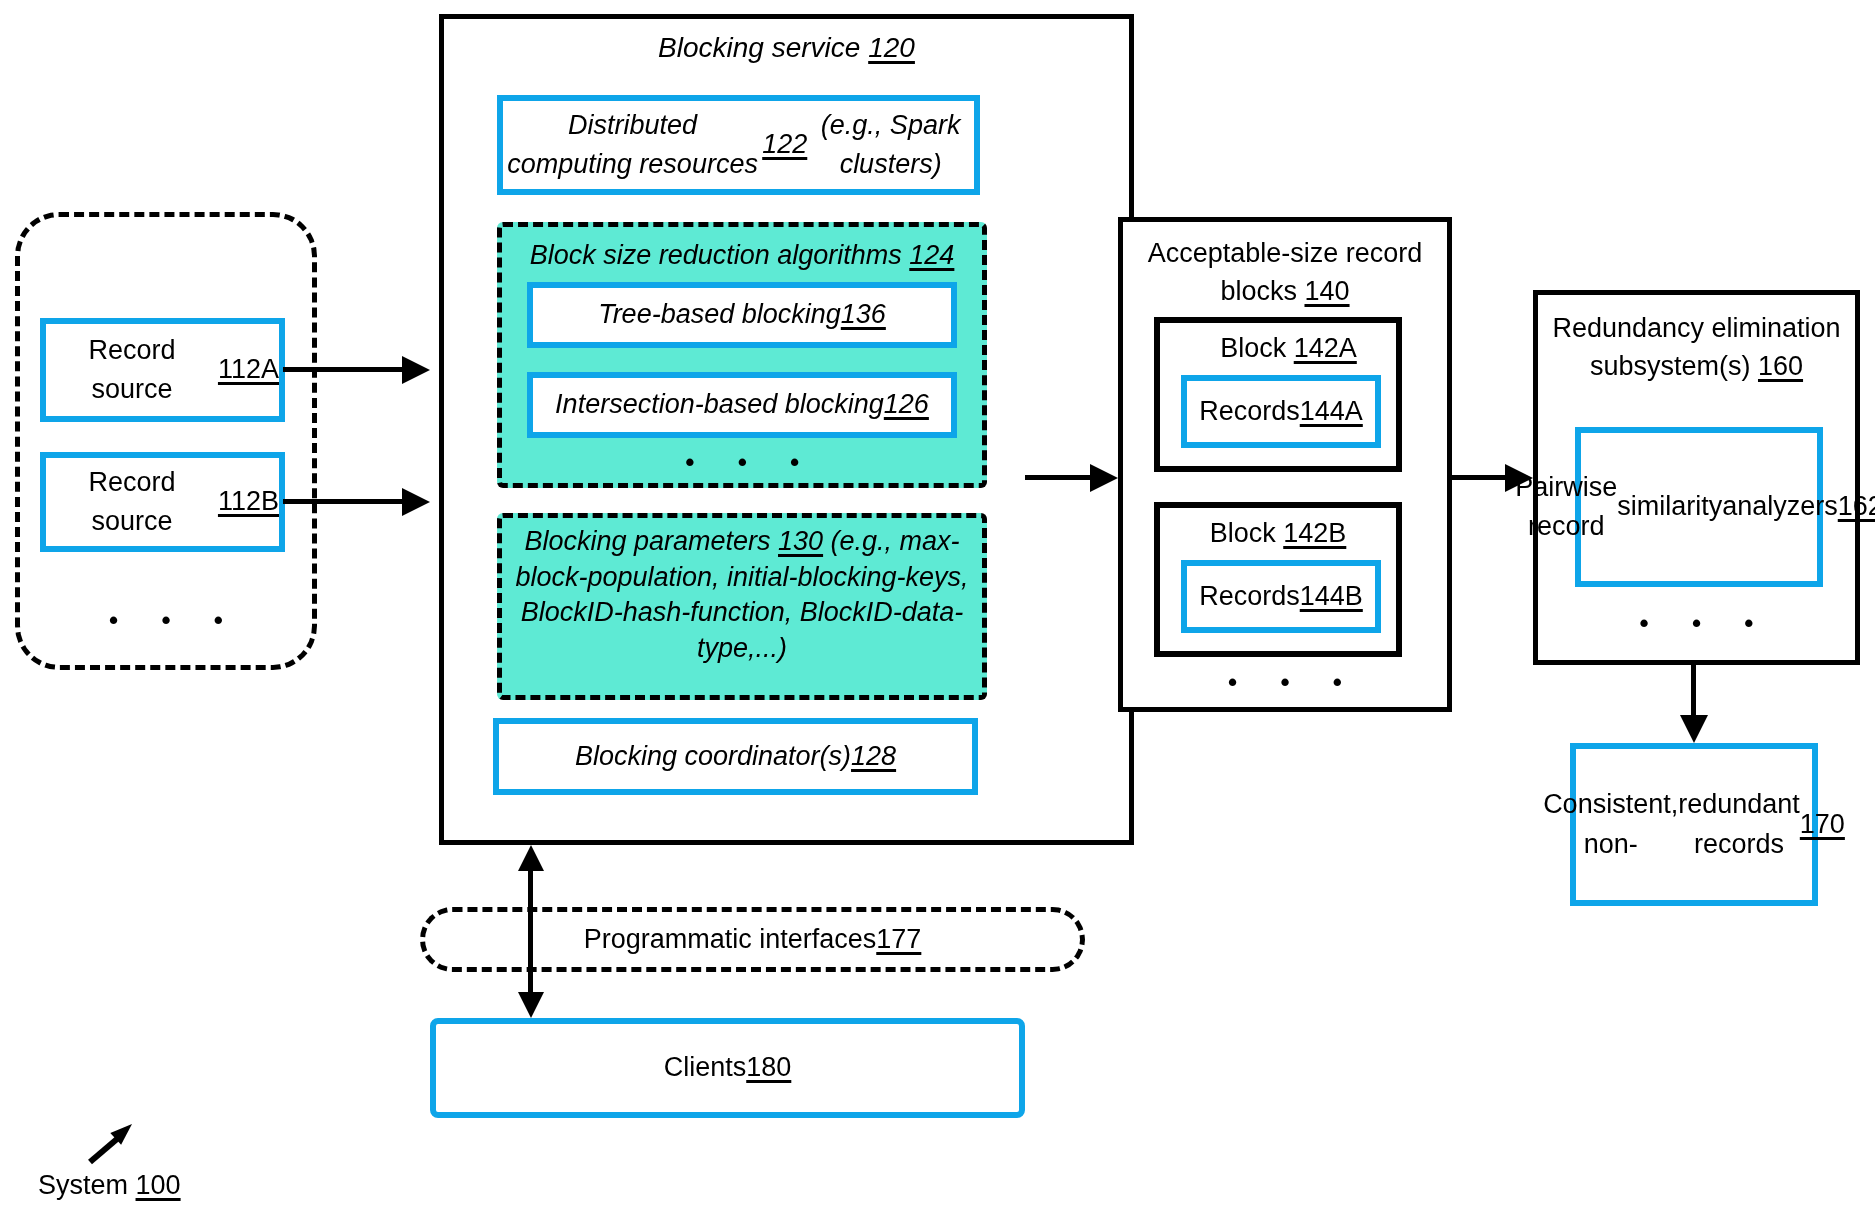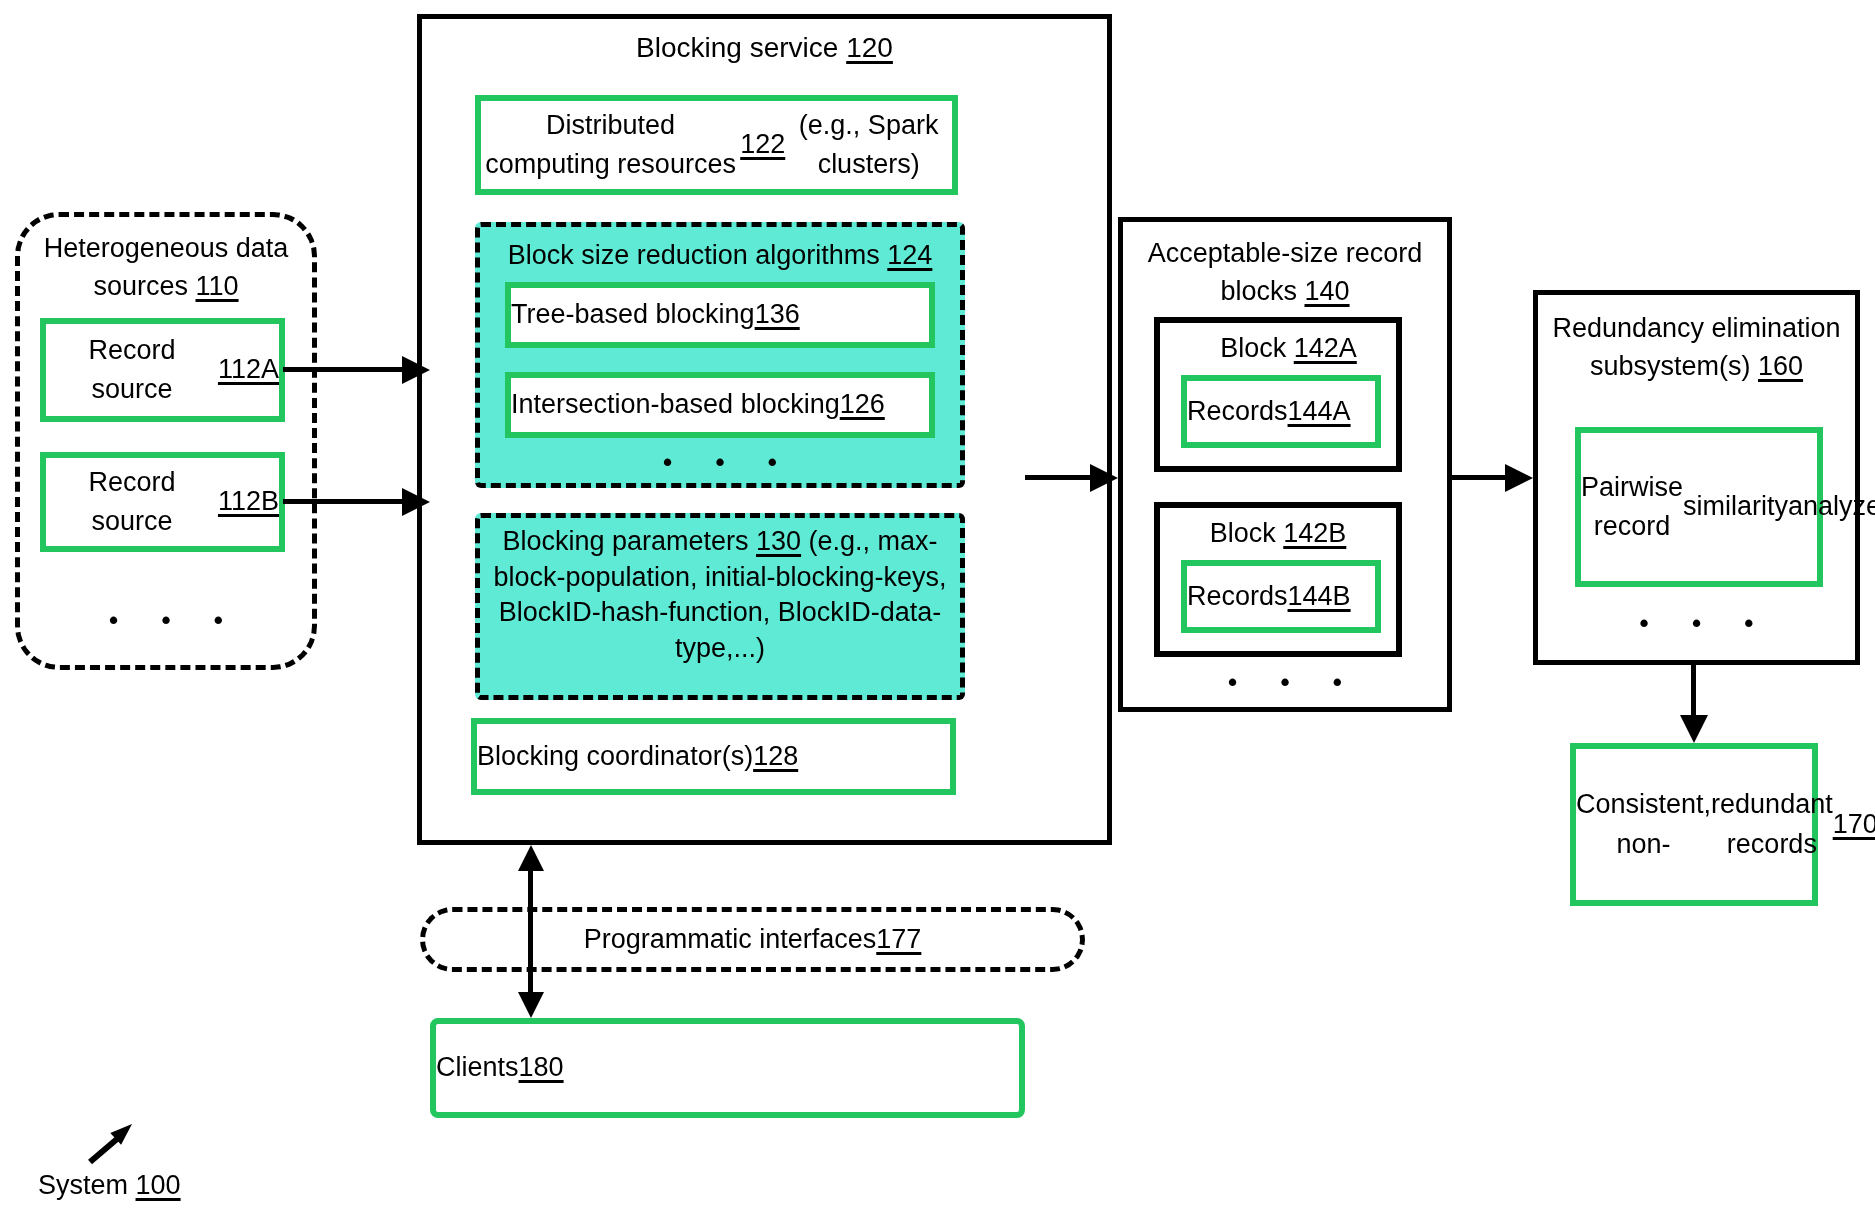--- a/index.html
+++ b/index.html
@@ -4,22 +4,22 @@
 <style>
   html,body{margin:0;padding:0;background:#fff;}
   .canvas{
     position:relative;width:1875px;height:1212px;background:#ffffff;
     font-family:"Liberation Sans", sans-serif;color:#000;font-size:27px;
     overflow:hidden;
   }
   .canvas *{box-sizing:border-box;}
   .abs{position:absolute;}
   .ctitle{position:absolute;left:0;right:0;text-align:center;line-height:1.42;}
-  .solidbox{position:absolute;border:6px solid #22c55e;background:#fff;
-    display:flex;align-items:center;text-align:center;line-height:1.45;}
+  .solidbox{position:absolute;border:6px solid #0ea5e9;background:#fff;
+    display:flex;align-items:center;justify-content:center;text-align:center;line-height:1.45;}
   .groupbox{position:absolute;border:5px solid #000;background:#fff;}
   .dashedbox{position:absolute;border:5px dashed #000;background:#5eead4;border-radius:6px;}
   .ref{text-decoration:underline;text-decoration-thickness:3px;text-underline-offset:4px;}
   .dots{position:absolute;left:0;right:0;text-align:center;font-size:26px;
     font-weight:bold;letter-spacing:18px;text-indent:18px;line-height:1;}
   
   .harrow{position:absolute;height:5px;background:#000;}
   .harrow::after{content:'';position:absolute;left:100%;top:50%;transform:translateY(-50%);
     border:14px solid transparent;border-left:28px solid #000;border-right:0;}
   .varrow{position:absolute;width:5px;background:#000;}
@@ -30,35 +30,34 @@
     border:13px solid transparent;border-bottom:26px solid #000;border-top:0;}
   .vdarrow::after{content:'';position:absolute;bottom:-26px;left:50%;transform:translateX(-50%);
     border:13px solid transparent;border-top:26px solid #000;border-bottom:0;}
 </style>
 </head>
 <body>
 
 <div class="canvas">
 
   <div class="abs" style="left:15px;top:212px;width:302px;height:458px;border:5px dashed #000;border-radius:44px;">
-    <div class="ctitle" style="top:12px;"><span>Heterogeneous data</span><br><span>sources </span><span class="ref">110</span></div>
     <div class="solidbox" style="left:20px;top:101px;width:245px;height:104px;">
         <span>Record source</span>
         <br>
         <span class="ref">112A</span>
       </div>
     <div class="solidbox" style="left:20px;top:235px;width:245px;height:100px;">
         <span>Record source</span>
         <br>
         <span class="ref">112B</span>
       </div>
     <div class="dots" style="bottom:32px;">• • •</div>
   </div>
 
-  <div class="groupbox" style="left:417px;top:14px;width:695px;height:831px;">
+  <div class="groupbox" style="left:439px;top:14px;width:695px;height:831px;font-style:italic;">
     <div class="ctitle" style="top:9px;font-size:28px;"><span>Blocking service </span><span class="ref">120</span></div>
     <div class="solidbox" style="left:53px;top:76px;width:483px;height:100px;">
         <span>Distributed computing resources </span>
         <span class="ref">122</span>
         <br>
         <span>(e.g., Spark clusters)</span>
       </div>
 
     <div class="dashedbox" style="left:53px;top:203px;width:490px;height:266px;">
       <div class="ctitle" style="top:9px;"><span>Block size reduction algorithms </span><span class="ref">124</span></div>

